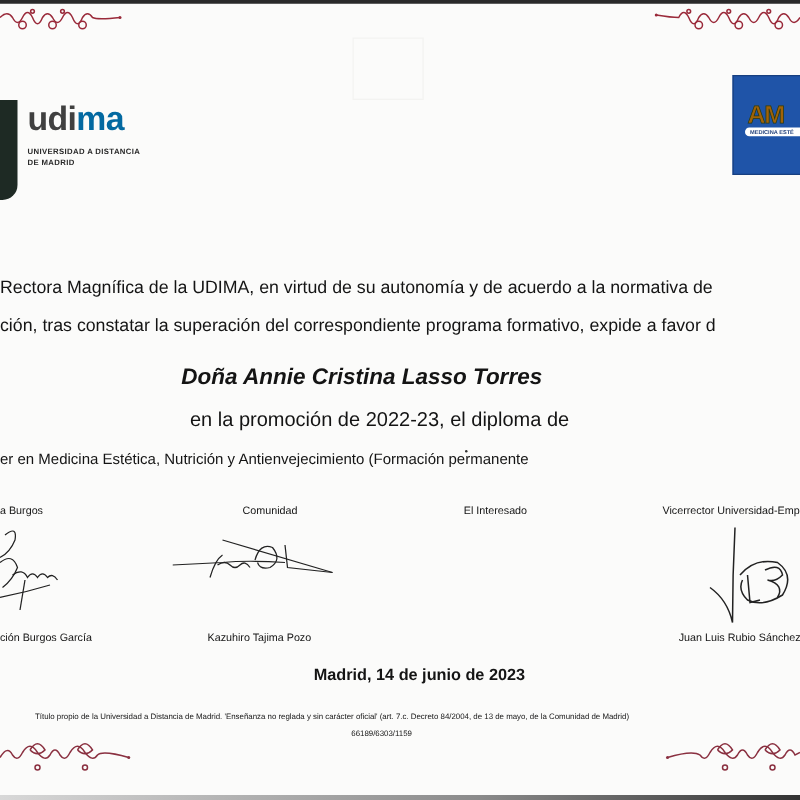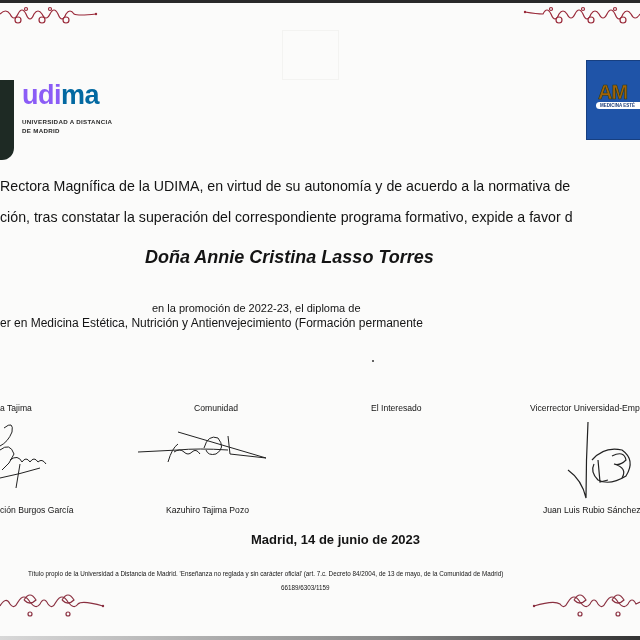--- a/index.html
+++ b/index.html
@@ -12,37 +12,37 @@
     .top-edge { position: absolute; left: 0; top: 0; width: 640px; height: 3px; background: #2a2a2a; }
     .bottom-edge { position: absolute; left: 0; top: 636px; width: 640px; height: 4px;
       background: linear-gradient(90deg, #d8d8d8, #8a8a8a 60%, #333); }
     .ornament { position: absolute; }
     .watermark { position: absolute; left: 282px; top: 30px; width: 55px; height: 48px;
       border: 1px solid #f1f1ef; opacity: .8; }
     .udima-bar { position: absolute; left: 0; top: 80px; width: 14px; height: 80px;
       background: #1e2a24; border-radius: 0 0 12px 0; }
     .udima-word { position: absolute; left: 22px; top: 82px; font-size: 27px; font-weight: bold;
       letter-spacing: -0.5px; line-height: 1; font-family: "Liberation Sans Narrow", "Liberation Sans", sans-serif; }
-    .udima-word .dark { color: #8b5cf6; }
+    .udima-word .dark { color: #404040; }
     .udima-word .red { color: #0369a1; }
     .udima-sub { position: absolute; left: 22px; top: 117px; font-size: 6.2px; font-weight: bold;
       color: #2a2a2a; letter-spacing: .3px; line-height: 9px; width: 120px; }
     .aml-box { position: absolute; left: 586px; top: 60px; width: 60px; height: 78px;
       background: #1f54a8; border: 1px solid #173f80; }
     .aml-text { position: absolute; left: 598px; top: 82px; font-size: 20px; font-weight: bold;
       color: #a16207; -webkit-text-stroke: 0.6px #2a3a10; line-height: 1; letter-spacing: -1px; }
     .aml-pill { position: absolute; left: 596px; top: 102px; width: 50px; height: 7px;
       background: #ffffff; border-radius: 4px; }
     .aml-pill-text { position: absolute; left: 600px; top: 102.5px; font-size: 4.5px; font-weight: bold;
       color: #1f3f7a; white-space: nowrap; }
-    .line { position: absolute; white-space: nowrap; font-size: 14.2px; }
+    .line { position: absolute; white-space: nowrap; font-size: 14.2px; margin-top: 44px; }
     .para1 { left: 0; top: 178px; }
     .para2 { left: 0; top: 209px; }
     .name { left: 145px; top: 247px; font-size: 18px; font-weight: bold; font-style: italic; }
-    .promo { left: 152px; top: 302px; font-size: 11px; }
+    .promo { left: 152px; top: 284px; font-size: 16px; }
     .program { left: 0; top: 316px; font-size: 12px; font-weight: normal; }
     .role { position: absolute; font-size: 8.6px; white-space: nowrap; }
     .signame { position: absolute; font-size: 8.6px; white-space: nowrap; text-align: right; }
     .sig { position: absolute; }
     .date { position: absolute; left: 251px; top: 532px; font-size: 13px; font-weight: bold; white-space: nowrap; }
     .legal { position: absolute; left: 28px; top: 570px; font-size: 6.3px; white-space: nowrap; }
     .reg { position: absolute; left: 281px; top: 584px; font-size: 6.3px; white-space: nowrap; }
     .speck { position: absolute; width: 2px; height: 2px; background: #333; border-radius: 50%; }
   </style>
 </head>
@@ -93,21 +93,21 @@
   <div class="aml-pill-text">MEDICINA ESTÉ</div>
 </div>
 
 <div class="line para1">Rectora Magnífica de la UDIMA, en virtud de su autonomía y de acuerdo a la normativa de</div>
 <div class="line para2">ción, tras constatar la superación del correspondiente programa formativo, expide a favor d</div>
 <div class="line name">Doña Annie Cristina Lasso Torres</div>
 <div class="line promo">en la promoción de 2022-23, el diploma de</div>
 <div class="line program">er en Medicina Estética, Nutrición y Antienvejecimiento (Formación permanente</div>
 <div class="speck" style="left:372px;top:360px"></div>
 
-<div class="role" style="left:0;top:403px">a Tajima</div>
+<div class="role" style="left:0;top:403px">a Burgos</div>
 <div class="role" style="left:194px;top:403px">Comunidad</div>
 <div class="role" style="left:371px;top:403px">El Interesado</div>
 <div class="role" style="left:530px;top:403px">Vicerrector Universidad-Emp</div>
 
 <svg class="sig" style="left:0;top:420px" width="55" height="70" viewBox="0 0 55 70">
   <g fill="none" stroke="#222" stroke-width="1">
     <path d="M4 8 Q14 0 12 12 Q8 22 0 26"></path>
     <path d="M0 30 Q10 22 14 34 Q10 44 2 50"></path>
     <path d="M10 40 Q18 34 22 42 Q26 36 30 42 Q34 36 38 42 Q42 38 46 44"></path>
     <path d="M0 58 Q20 54 40 48"></path>

